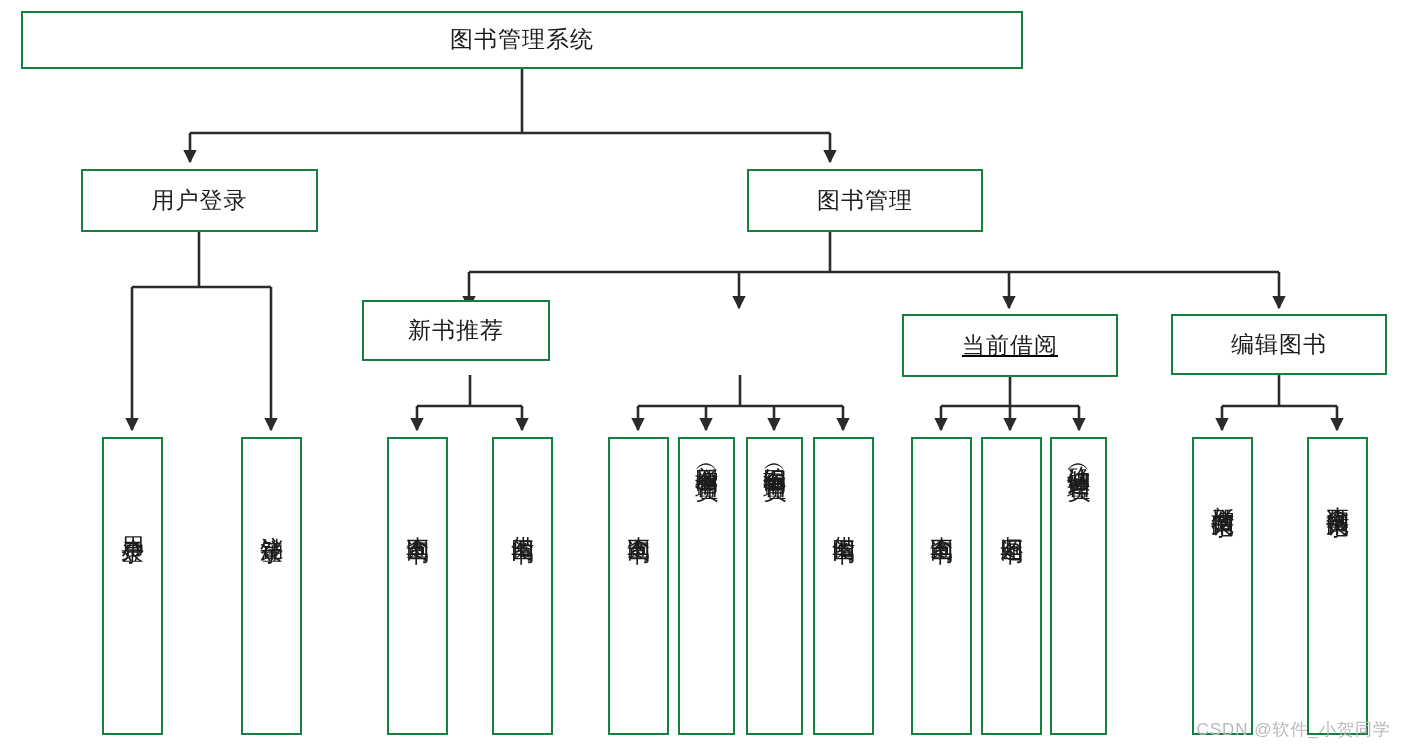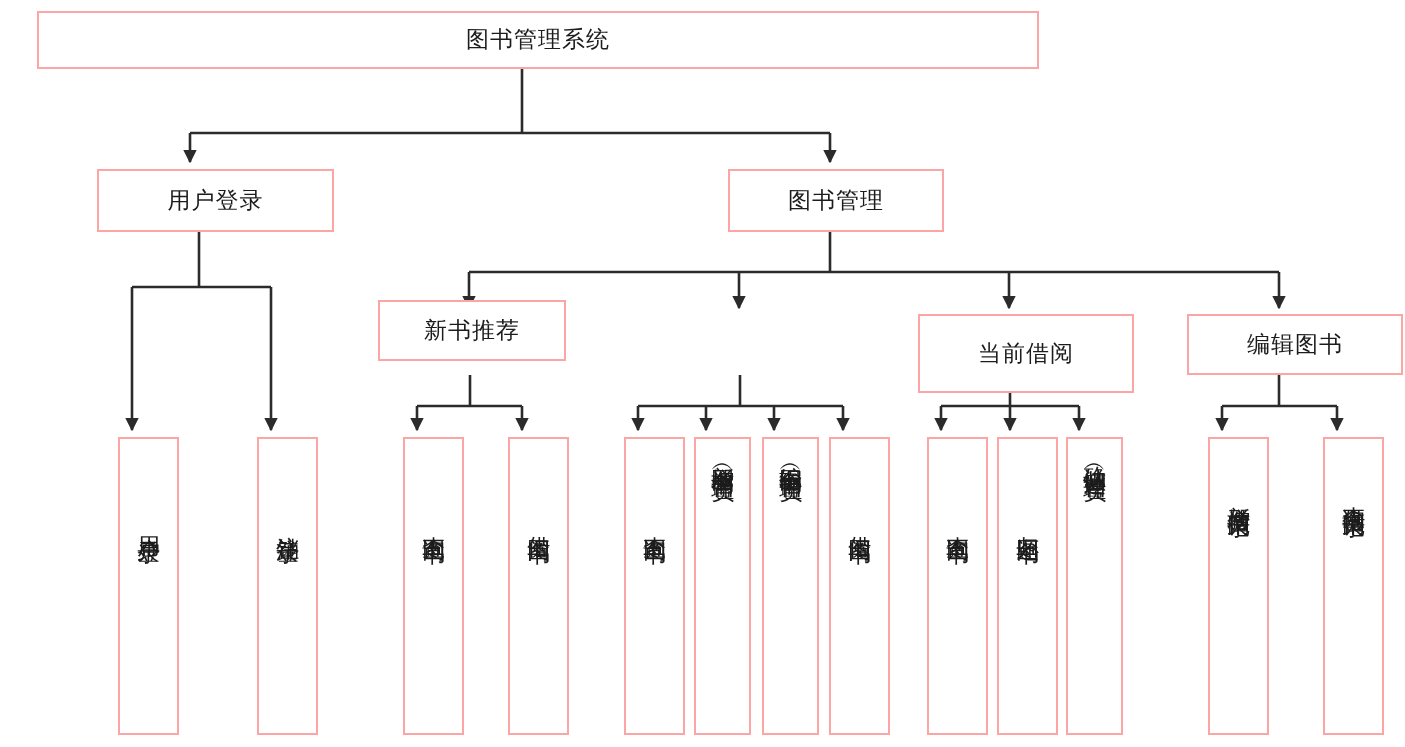--- a/index.html
+++ b/index.html
@@ -23,26 +23,25 @@
     left: 0;
     top: 0;
     width: 1405px;
     height: 747px;
     pointer-events: none;
   }
   .node {
     position: absolute;
     box-sizing: border-box;
     background: #ffffff;
-    border: 2px solid #fca5a5;
+    border: 2px solid #15803d;
     display: flex;
     align-items: center;
     justify-content: center;
     z-index: 2;
-    margin-left: 16px;
   }
   .node.horizontal .node-label {
     font-size: 23px;
     color: #1c1c1c;
     letter-spacing: 1px;
     line-height: 1.2;
     white-space: nowrap;
     text-align: center;
   }
   .node.vertical {
@@ -136,30 +135,30 @@
   </svg>
 
   <div class="node horizontal" style="left:21px; top:11px; width:1002px; height:58px;">
     <span class="node-label">图书管理系统</span>
   </div>
 
   <div class="node horizontal" style="left:81px; top:169px; width:237px; height:63px;">
     <span class="node-label">用户登录</span>
   </div>
 
-  <div class="node horizontal" style="left:712px; top:169px; width:216px; height:63px;">
+  <div class="node horizontal" style="left:747px; top:169px; width:236px; height:63px;">
     <span class="node-label">图书管理</span>
   </div>
 
   <div class="node horizontal" style="left:362px; top:300px; width:188px; height:61px;">
     <span class="node-label">新书推荐</span>
   </div>
 
 
-  <div class="node horizontal" style="left:902px; top:314px; width:216px; height:79px;">
+  <div class="node horizontal" style="left:902px; top:314px; width:216px; height:63px;text-decoration:underline;">
     <span class="node-label">当前借阅</span>
   </div>
 
   <div class="node horizontal" style="left:1171px; top:314px; width:216px; height:61px;">
     <span class="node-label">编辑图书</span>
   </div>
 
   <div class="node vertical mid" style="left:102px; top:437px; width:61px; height:298px;">
     <span class="node-label">用户登录</span>
   </div>
@@ -205,14 +204,15 @@
   </div>
 
   <div class="node vertical midlow" style="left:1192px; top:437px; width:61px; height:298px;">
     <span class="node-label">新增借阅记录</span>
   </div>
 
   <div class="node vertical midlow" style="left:1307px; top:437px; width:61px; height:298px;">
     <span class="node-label">查询借阅记录</span>
   </div>
 
+  <div id="watermark">CSDN @软件_小贺同学</div>
 
 </div>
 
 </body></html>

